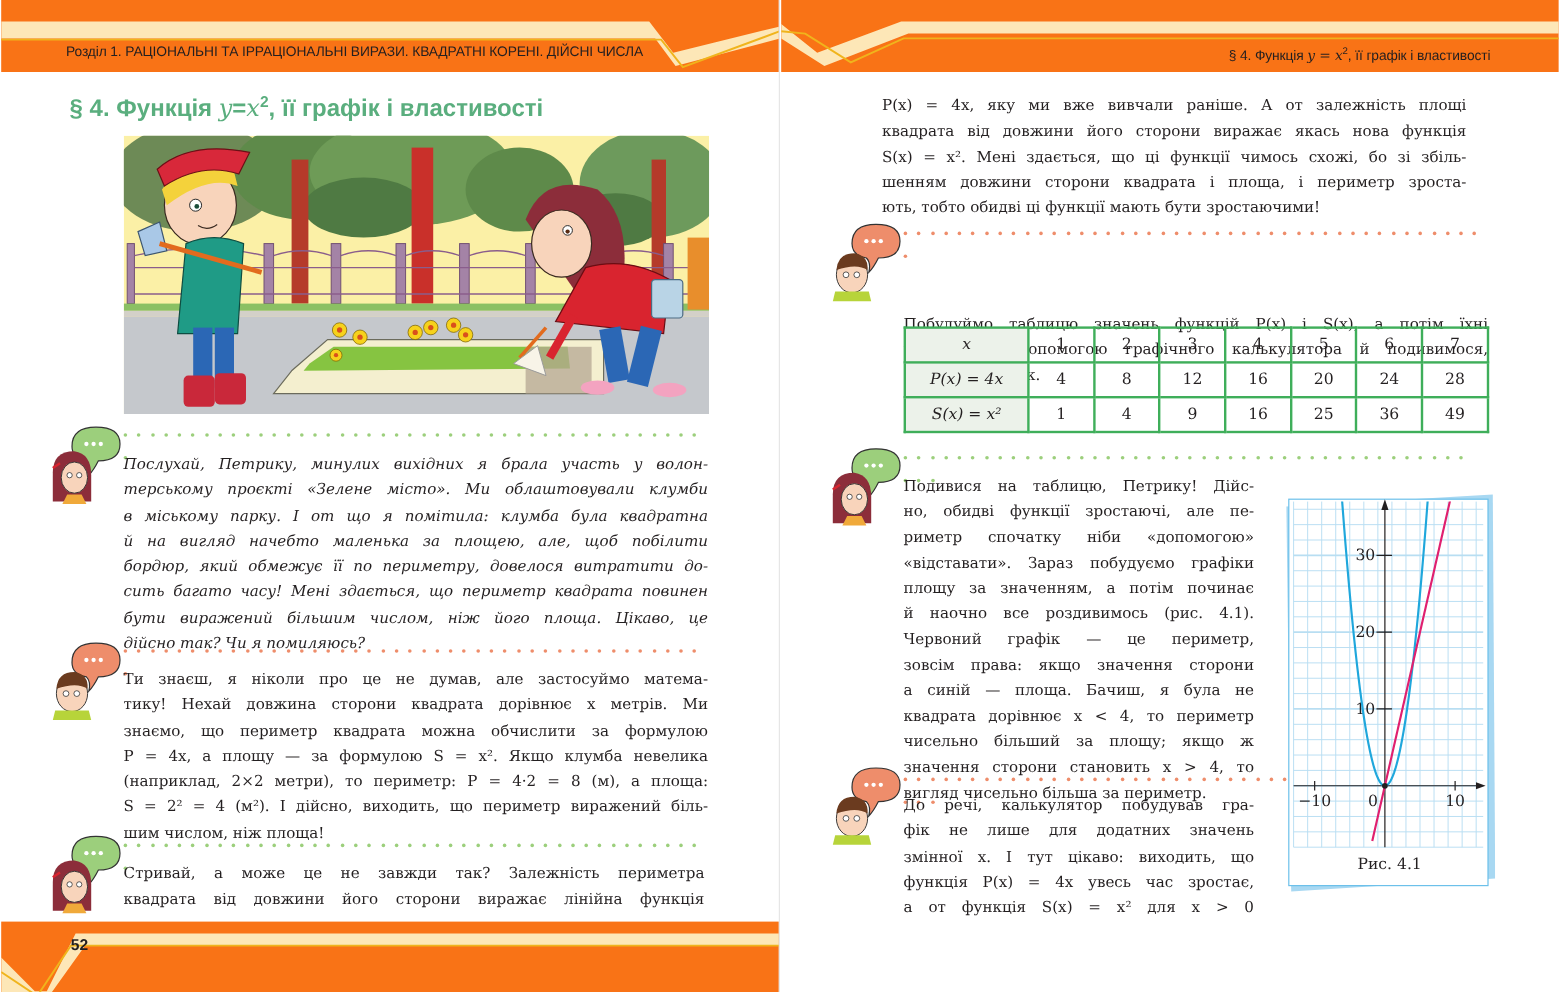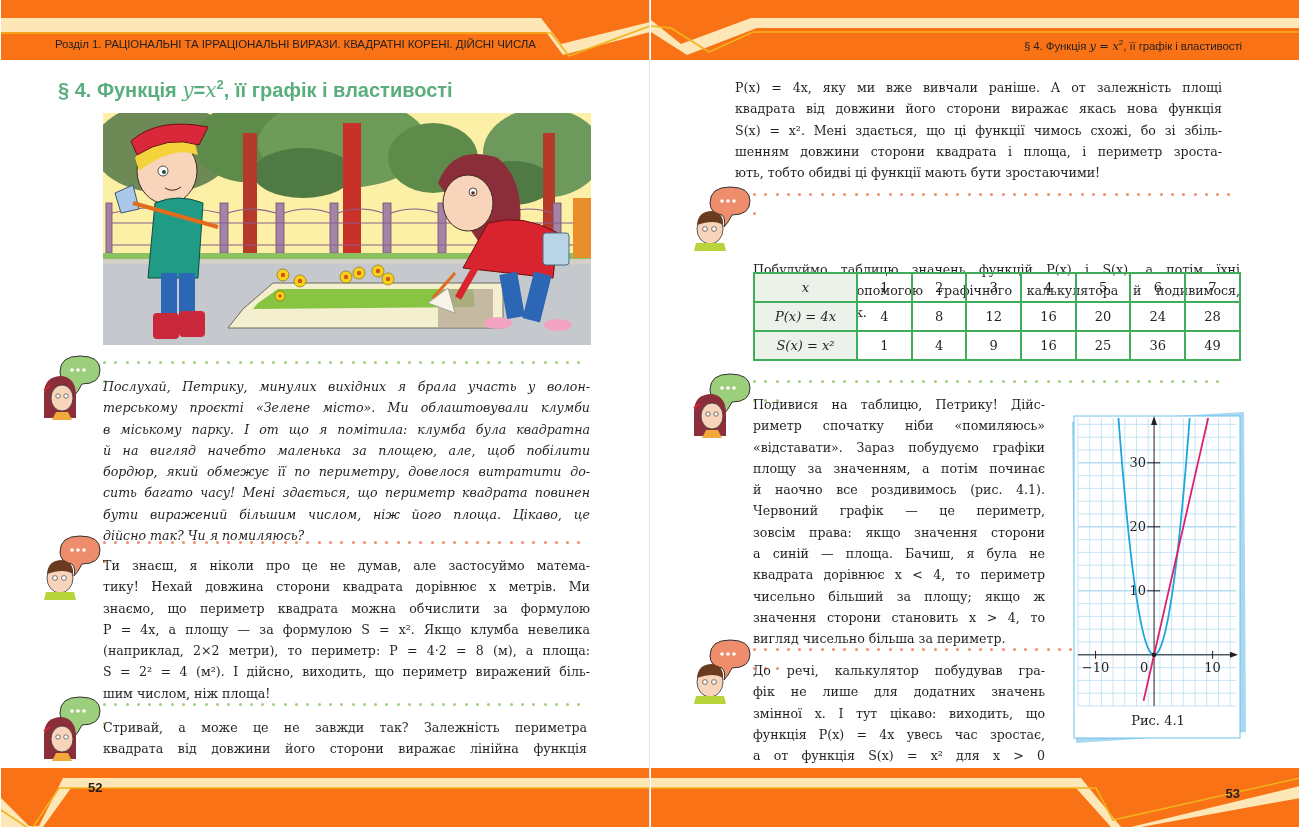--- a/index.html
+++ b/index.html
@@ -14,21 +14,21 @@
   .band { position: absolute; left: 1px; width: 649px; background: #f97316; }
   .band.top { top: 0; height: 60px; }
   .band.bottom { top: 768px; height: 59px; }
   .band svg { position: absolute; left: 0; top: 0; }
 
   .running-head { position: absolute; top: 38px; font-family: "Liberation Sans", sans-serif; font-size: 11.5px; color: #231f20; letter-spacing: -0.1px; }
   .left .running-head { left: 54px; }
   .right .running-head { right: 58px; }
   .running-head i { font-family: "DejaVu Serif", serif; font-style: italic; }
 
-  .page-num { position: absolute; top: 780px; font-family: "Liberation Sans", sans-serif; font-weight: bold; font-size: 13px; color: #231f20; margin-left: 29px; }
+  .page-num { position: absolute; top: 780px; font-family: "Liberation Sans", sans-serif; font-weight: bold; font-size: 13px; color: #231f20; }
   .left .page-num { left: 58px; }
   .right .page-num { right: 60px; }
 
   .section-title { position: absolute; left: 58px; top: 77px; font-family: "Liberation Sans", sans-serif; font-weight: bold; font-size: 20px; color: #5aae7e; white-space: nowrap; }
   .section-title i { font-family: "DejaVu Serif", serif; font-style: italic; font-weight: normal; }
   .section-title sup { font-size: 13px; }
 
   .illustration { position: absolute; left: 103px; top: 113px; width: 488px; height: 232px; overflow: hidden; }
 
   .dialog { position: absolute; }
@@ -301,21 +301,22 @@
         <ellipse cx="20" cy="46" rx="11" ry="13" fill="#f8d4bb" stroke="#333" stroke-width="0.8"></ellipse>
         <circle cx="16" cy="44" r="2.2" fill="#fff" stroke="#222" stroke-width="0.6"></circle>
         <circle cx="24" cy="44" r="2.2" fill="#fff" stroke="#222" stroke-width="0.6"></circle>
         <path d="M14,60 L26,60 L30,68 L10,68 Z" fill="#f0a93a"></path>
         <path d="M2,38 L8,34" stroke="#d9242f" stroke-width="2"></path>
       </svg>
     </div>
     <div class="dots green" style="left: 103px; top: 380px; width: 485px;"><span></span><span></span><span></span><span></span><span></span><span></span><span></span><span></span><span></span><span></span><span></span><span></span><span></span><span></span><span></span><span></span><span></span><span></span><span></span><span></span><span></span><span></span><span></span><span></span><span></span><span></span><span></span><span></span><span></span><span></span><span></span><span></span><span></span><span></span><span></span><span></span><span></span><span></span><span></span><span></span><span></span><span></span><span></span><span></span><span></span></div>
     <div class="para" style="left:103px; top:394px; width:292px;">
       <span class="ln">Подивися на таблицю, Петрику! Дійс-</span>
-      <span class="ln">риметр спочатку ніби «помиляюсь»</span>
+      <span class="ln">но, обидві функції зростаючі, але пе-</span>
+      <span class="ln">риметр спочатку ніби «допомогою»</span>
       <span class="ln">«відставати». Зараз побудуємо графіки</span>
       <span class="ln">площу за значенням, а потім починає</span>
       <span class="ln">й наочно все роздивимось (рис. 4.1).</span>
       <span class="ln">Червоний графік — це периметр,</span>
       <span class="ln">зовсім права: якщо значення сторони</span>
       <span class="ln">а синій — площа. Бачиш, я була не</span>
       <span class="ln">квадрата дорівнює  x &lt; 4, то периметр</span>
       <span class="ln">чисельно більший за площу; якщо ж</span>
       <span class="ln">значення сторони становить  x &gt; 4, то</span>
       <span class="ln last">вигляд чисельно більша за периметр.</span>
@@ -339,27 +340,20 @@
     <div class="dots orange" style="left: 103px; top: 648px; width: 485px;"><span></span><span></span><span></span><span></span><span></span><span></span><span></span><span></span><span></span><span></span><span></span><span></span><span></span><span></span><span></span><span></span><span></span><span></span><span></span><span></span><span></span><span></span><span></span><span></span><span></span><span></span><span></span><span></span><span></span><span></span><span></span><span></span><span></span><span></span><span></span><span></span><span></span><span></span><span></span><span></span><span></span><span></span><span></span><span></span><span></span></div>
     <div class="para" style="left:103px; top:660px; width:292px;">
       <span class="ln">До речі, калькулятор побудував гра-</span>
       <span class="ln">фік не лише для додатних значень</span>
       <span class="ln">змінної x. І тут цікаво: виходить, що</span>
       <span class="ln">функція  P(x) = 4x  увесь час зростає,</span>
       <span class="ln">а  от  функція  S(x) = x²  для  x &gt; 0</span>
     </div>
   </div>
 
-  <div class="band bottom">
-    <svg width="649" height="59">
-      <polygon points="0,10 430,10 470,59 480,59 649,18 649,30 490,59 460,59 425,20 0,20" fill="#fde7b7"></polygon>
-      <polyline points="0,20 445,20 462,52 649,10" fill="none" stroke="#f0b41c" stroke-width="1.6"></polyline>
-    </svg>
-    <div class="page-num" style="top:18px;">53</div>
-  </div>
 </div>
 
 <table class="vals">
   <tbody>
     <tr>
       <td class="hd">x</td>
       <td class="v">1</td>
       <td class="v">2</td>
       <td class="v">3</td>
       <td class="v">4</td>

